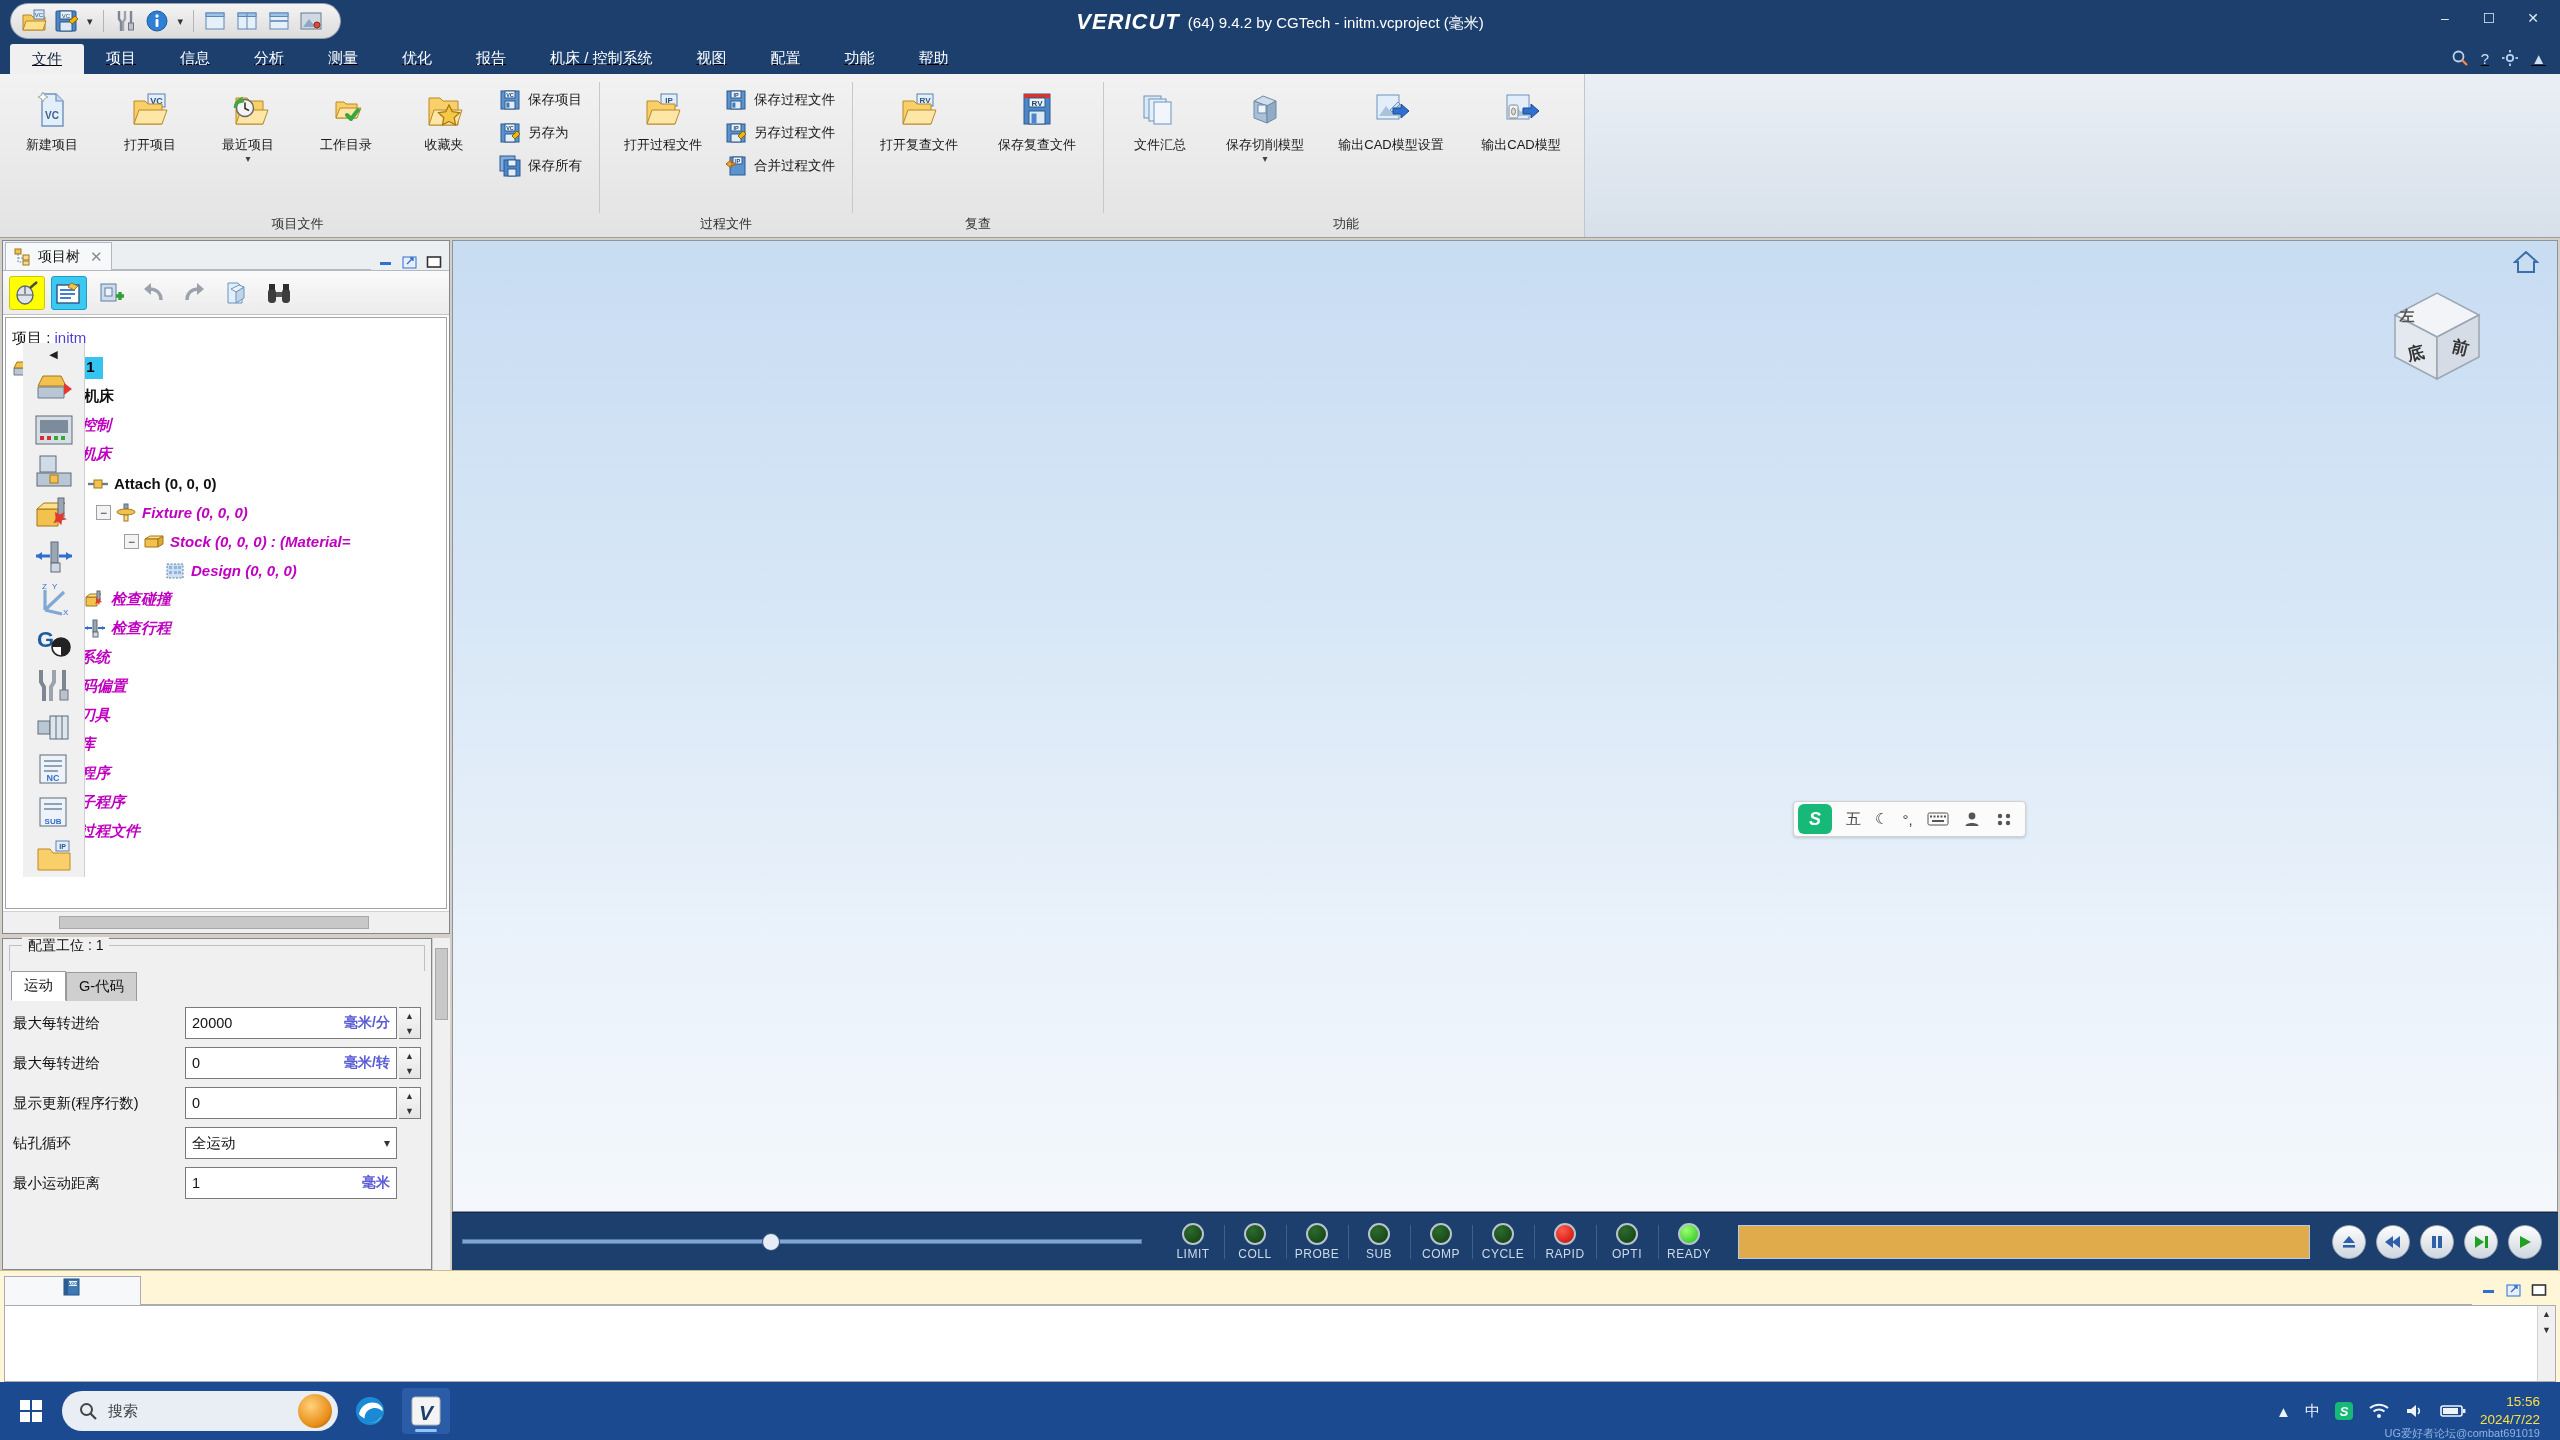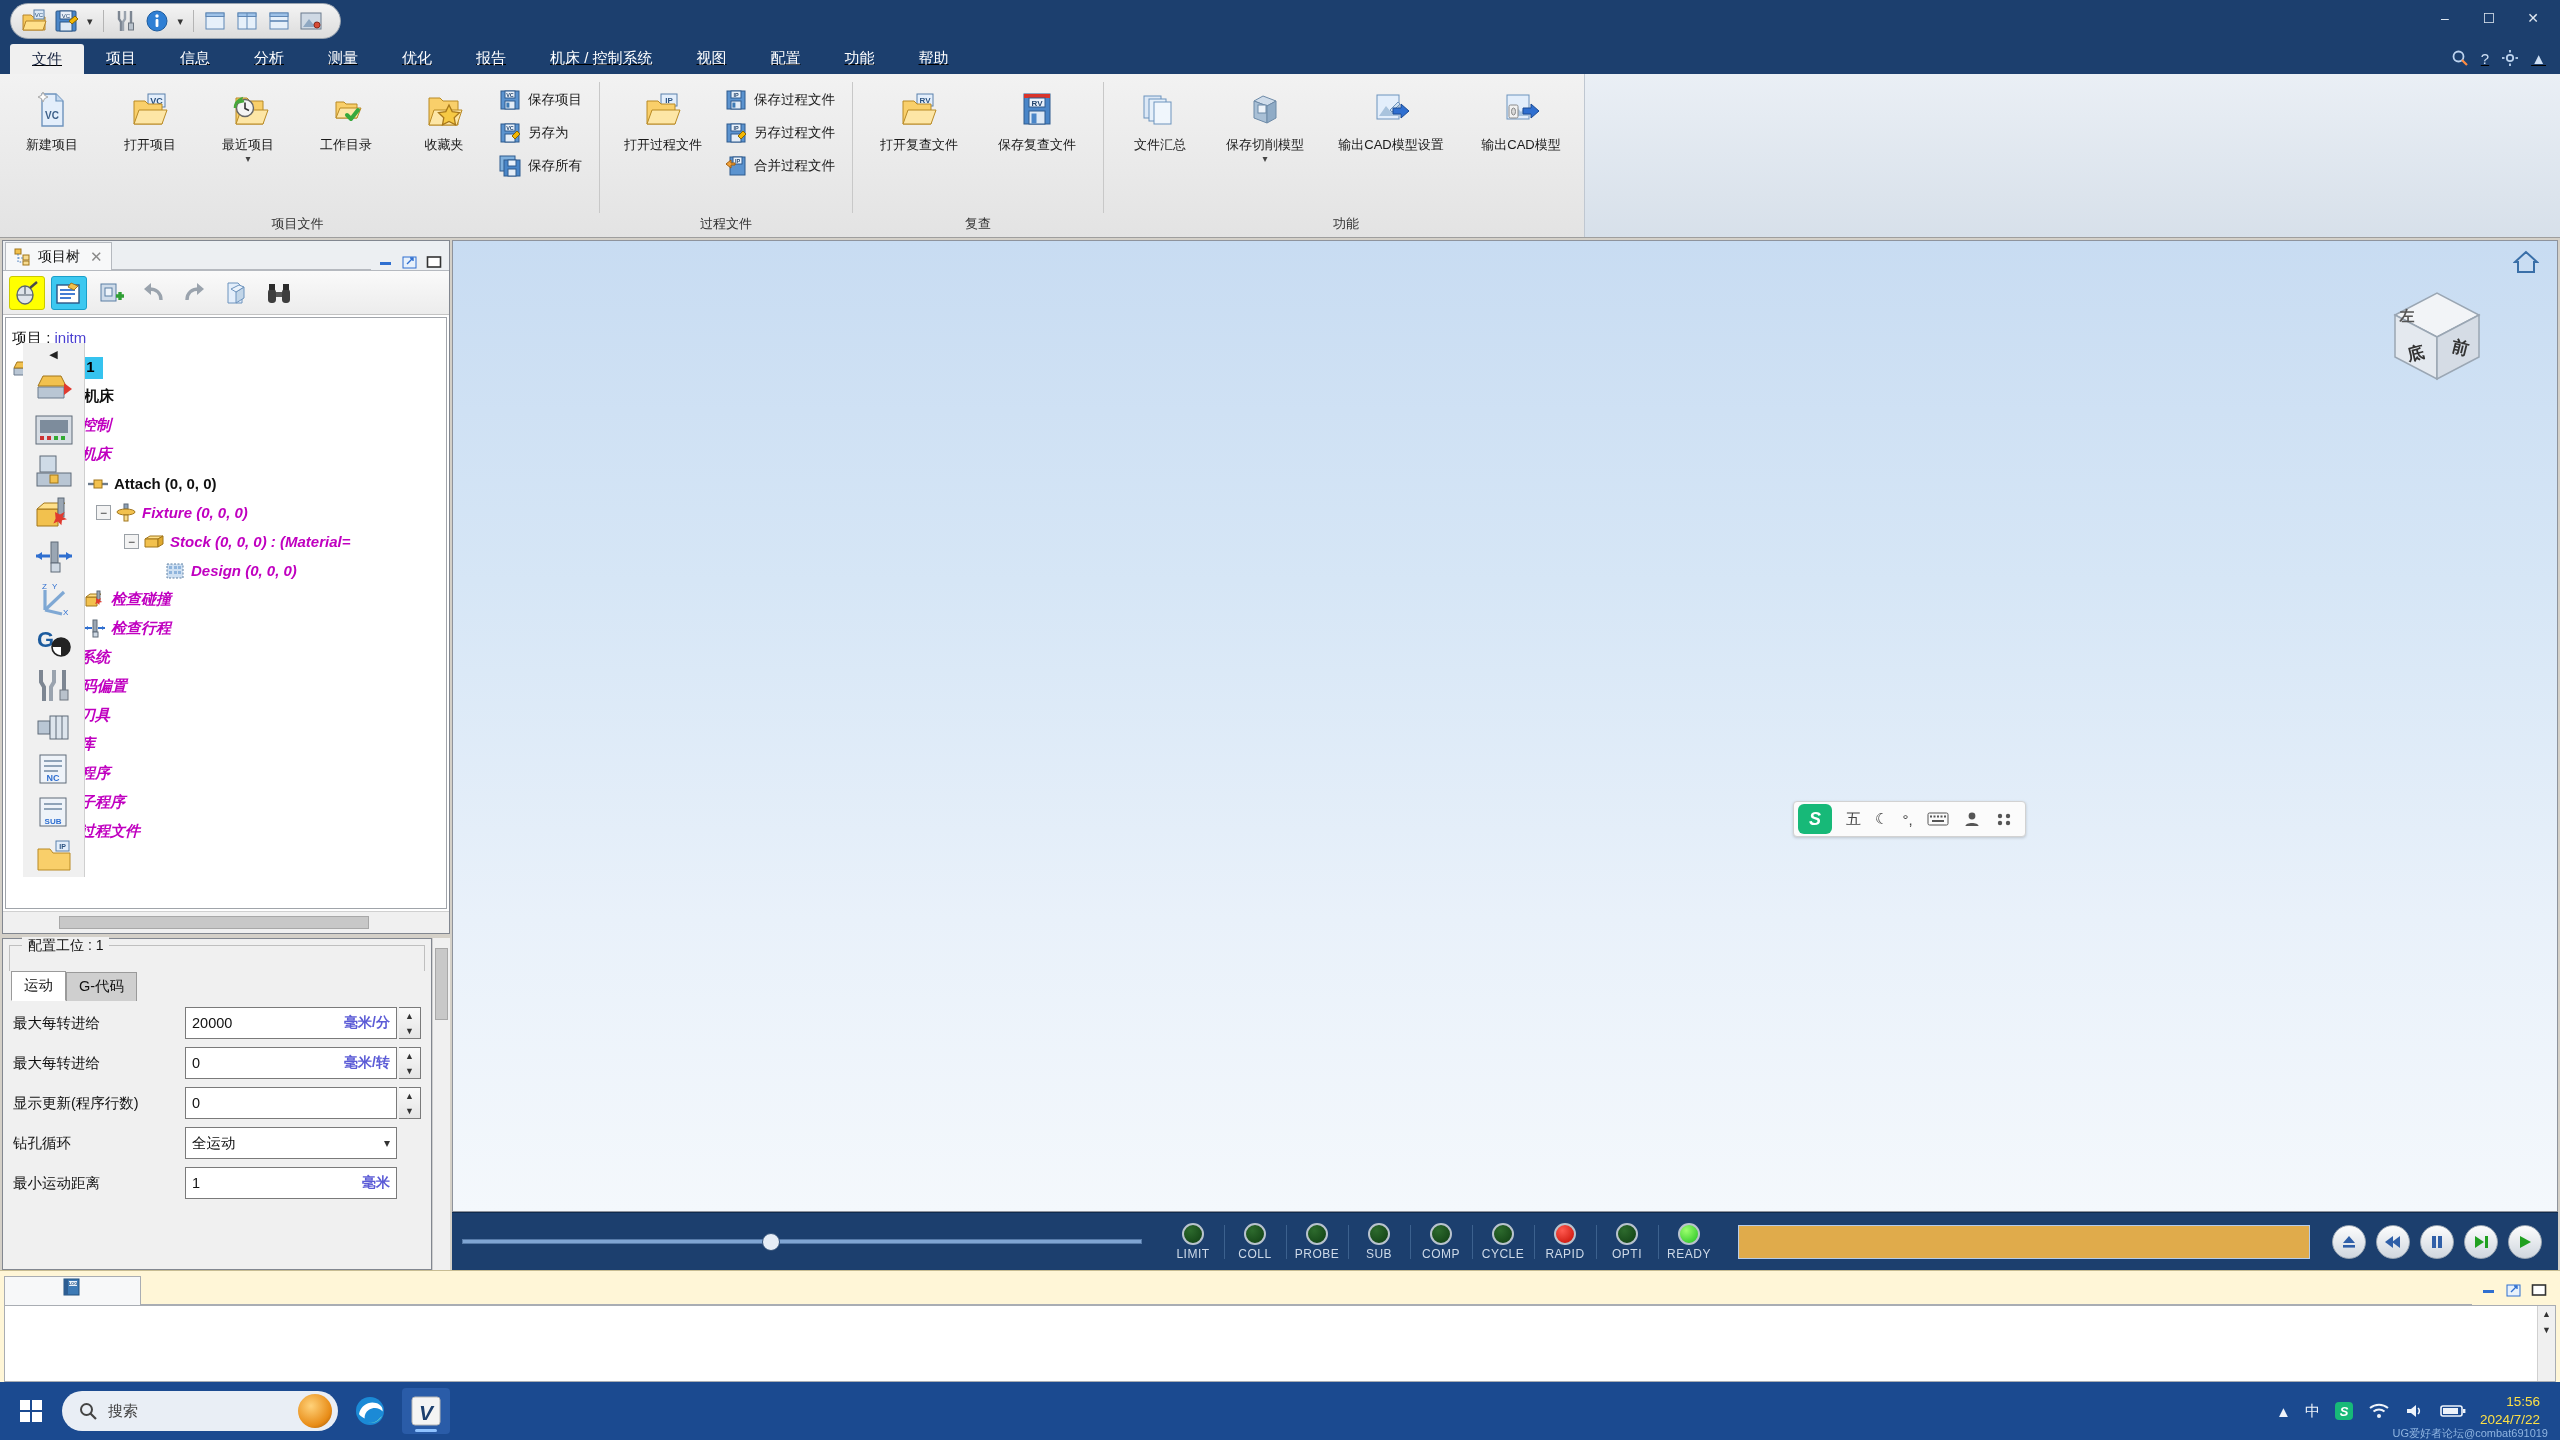--- a/index.html
+++ b/index.html
@@ -252,21 +252,21 @@
   }
   .tb-search .stext { font-size:15px; color:#444; }
   .tb-search .scircle { margin-left:auto; width:34px; height:34px; border-radius:50%;
         background:radial-gradient(circle at 38% 35%, #ffd27a, #e88c17 65%, #8a4a06); }
   .tb-app { width:48px; height:46px; display:flex; align-items:center; justify-content:center; cursor:pointer; border-radius:4px; position:relative; }
   .tb-app.active { background:#2a5ca8; }
   .tb-app.active::after { content:""; position:absolute; bottom:2px; left:13px; width:22px; height:3px; background:#8fc2ff; border-radius:2px; }
   .tb-right { margin-left:auto; display:flex; align-items:center; gap:14px; padding-right:12px; }
   .tb-right .ticon { color:#eef3fa; font-size:15px; cursor:pointer; }
   .tb-clock { color:#fde047; font-size:13.5px; line-height:1.35; text-align:right; cursor:pointer; }
-  .watermark { position:absolute; right:12px; bottom:-1px; font-size:11px; color:#8fb4e0; }
+  .watermark { position:absolute; right:20px; bottom:-1px; font-size:11px; color:#8fb4e0; }
 
   svg { display:block; }
 </style>
 </head>
 <body>
 
 <div class="app">
 
   <div class="titlebar">
     <div class="qat">
@@ -328,20 +328,23 @@
       </span>
       <span class="qicon">
         <svg viewBox="0 0 26 26" width="26" height="26">
           <rect x="3" y="5" width="20" height="16" fill="#cfd9e4" stroke="#6b7b8d"></rect>
           <path d="M5 19l6-8 4 5 3-3 3 6z" fill="#8fa8c2"></path>
           <circle cx="19" cy="17" r="3" fill="#d84b36" stroke="#8c2a1c"></circle>
         </svg>
       </span>
     </div>
 
+    <div class="title-text">
+      <span class="brand">VERICUT</span><span>(64) 9.4.2 by CGTech - initm.vcproject (毫米)</span>
+    </div>
 
     <div class="winbtns">
       <div class="winbtn">–</div>
       <div class="winbtn">☐</div>
       <div class="winbtn close">✕</div>
     </div>
   </div>
 
   <div class="menubar">
     <div class="menu-item active">文件</div>

